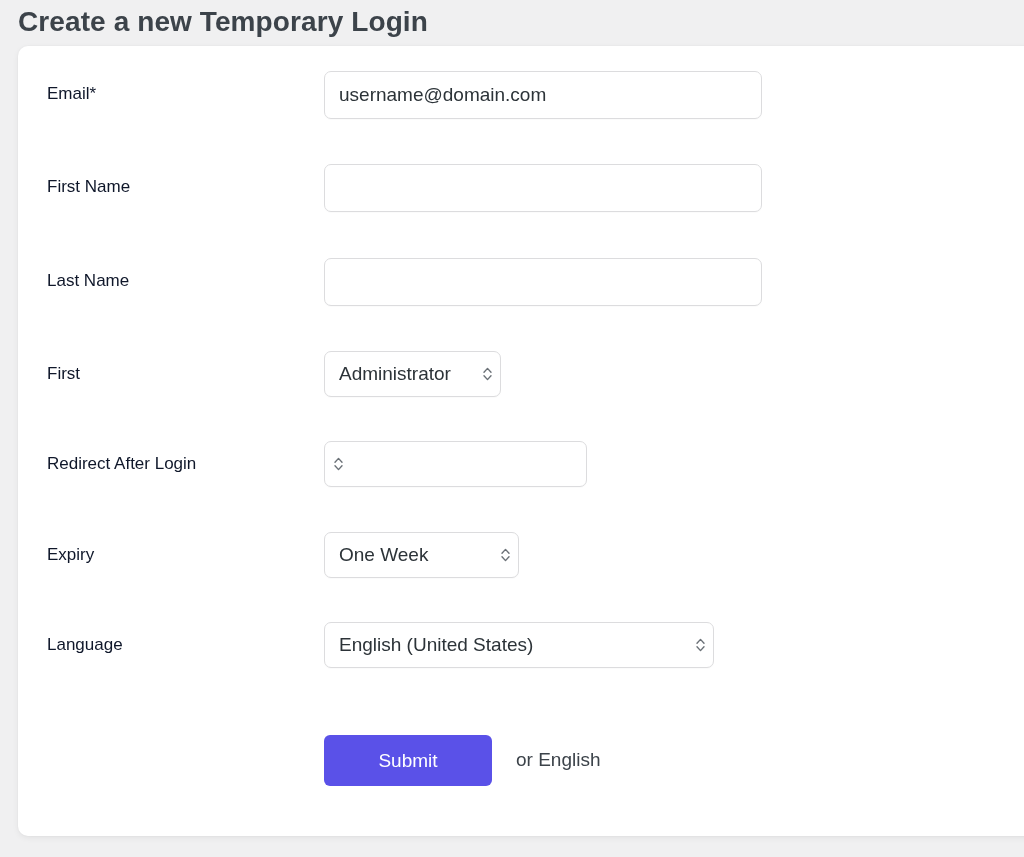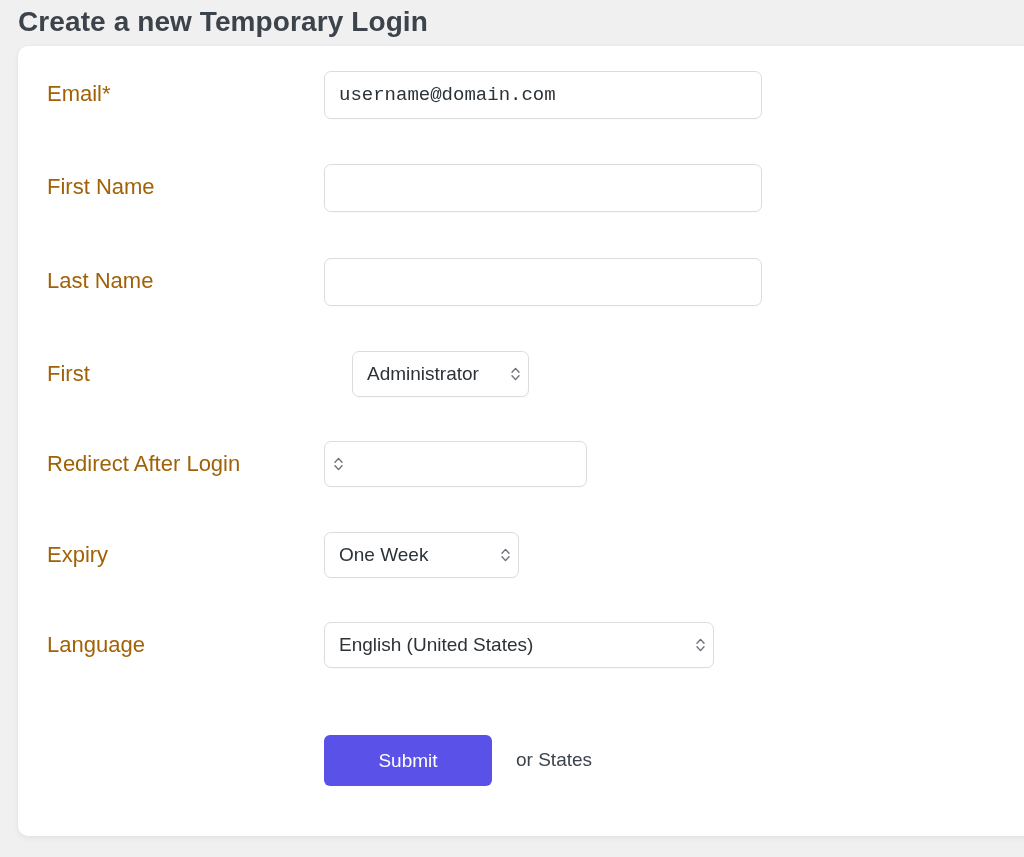--- a/index.html
+++ b/index.html
@@ -52,37 +52,37 @@
   .field-row {
     position: absolute;
     left: 0;
     width: 100%;
     height: 0;
   }
 
   .field-label {
     position: absolute;
     left: 29px;
-    font-size: 22px;
-    color: #a16207;
+    font-size: 17px;
+    color: #0f172a;
     line-height: 22px;
     white-space: nowrap;
   }
 
   
   .text-input {
     position: absolute;
     left: 306px;
     box-sizing: border-box;
     width: 438px;
     height: 48px;
     border: 1px solid #dcdcde;
     border-radius: 7px;
     background: #ffffff;
-    font-family: Liberation Mono, monospace;
+    font-family: Liberation Sans, sans-serif;
     font-size: 19px;
     color: #2c3338;
     padding: 10px 14px;
     outline: none;
     box-shadow: 0 1px 1px rgba(0,0,0,0.02);
   }
   .text-input::placeholder { color: #8c8f94; }
 
   
   .select-wrap {
@@ -166,21 +166,21 @@
       <input class="text-input" type="text" style="top: 118px;" value="">
     </div>
 
     <div class="field-row" style="top:0;">
       <label class="field-label" style="top:224px;text-align:center;">Last Name</label>
       <input class="text-input" type="text" style="top: 212px;" value="">
     </div>
 
     <div class="field-row" style="top:0;">
       <label class="field-label" style="top:317px;">First</label>
-      <div class="select-wrap" style="top:305px; width:177px;margin-left:28px;">
+      <div class="select-wrap" style="top:305px; width:177px;">
         <span class="select-value">Administrator</span>
         <span class="select-arrows">
           <svg width="11" height="18" viewBox="0 0 11 18" fill="none">
             <path d="M2 7.2L5.5 3.4L9 7.2" stroke="#6b7177" stroke-width="1.4" stroke-linecap="round" stroke-linejoin="round"></path>
             <path d="M2 10.8L5.5 14.6L9 10.8" stroke="#6b7177" stroke-width="1.4" stroke-linecap="round" stroke-linejoin="round"></path>
           </svg>
         </span>
       </div>
     </div>
 
@@ -217,17 +217,17 @@
           <svg width="11" height="18" viewBox="0 0 11 18" fill="none">
             <path d="M2 7.2L5.5 3.4L9 7.2" stroke="#6b7177" stroke-width="1.4" stroke-linecap="round" stroke-linejoin="round"></path>
             <path d="M2 10.8L5.5 14.6L9 10.8" stroke="#6b7177" stroke-width="1.4" stroke-linecap="round" stroke-linejoin="round"></path>
           </svg>
         </span>
       </div>
     </div>
 
     <div class="field-row" style="top:0;">
       <button class="submit-btn" style="top:689px;">Submit</button>
-      <span class="or-text" style="left:498px; top:702px;"><span>or </span><a class="cancel-link">States</a></span>
+      <span class="or-text" style="left:498px; top:702px;"><span>or </span><a class="cancel-link">English</a></span>
     </div>
 
   </div>
 </div>
 
 </body></html>

